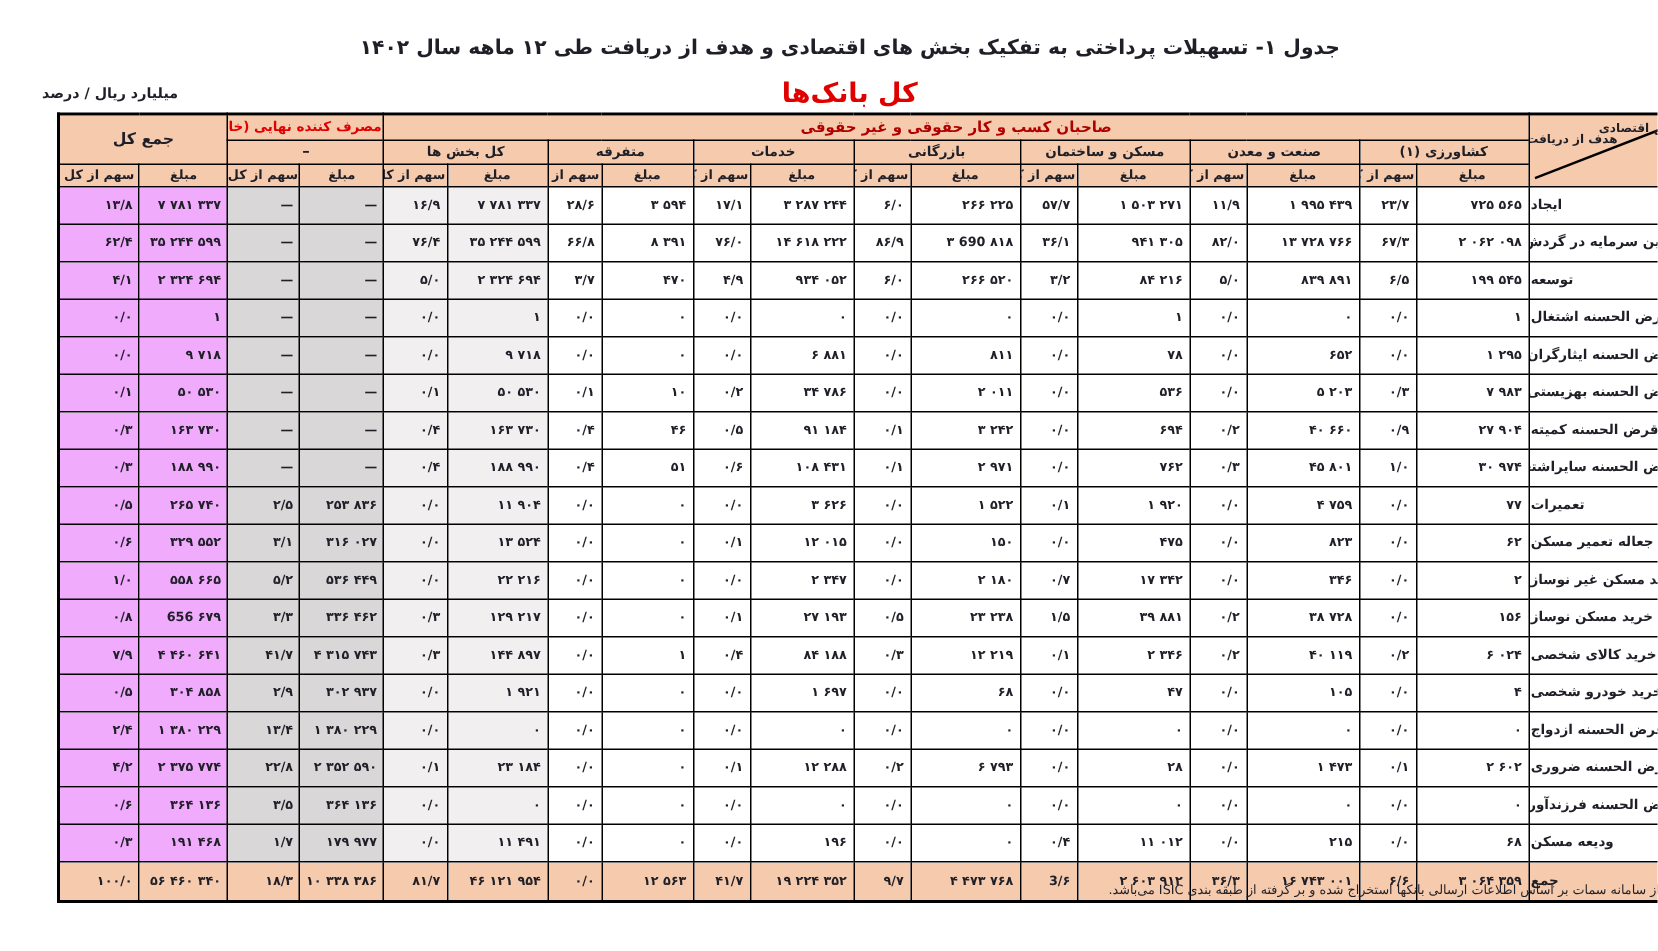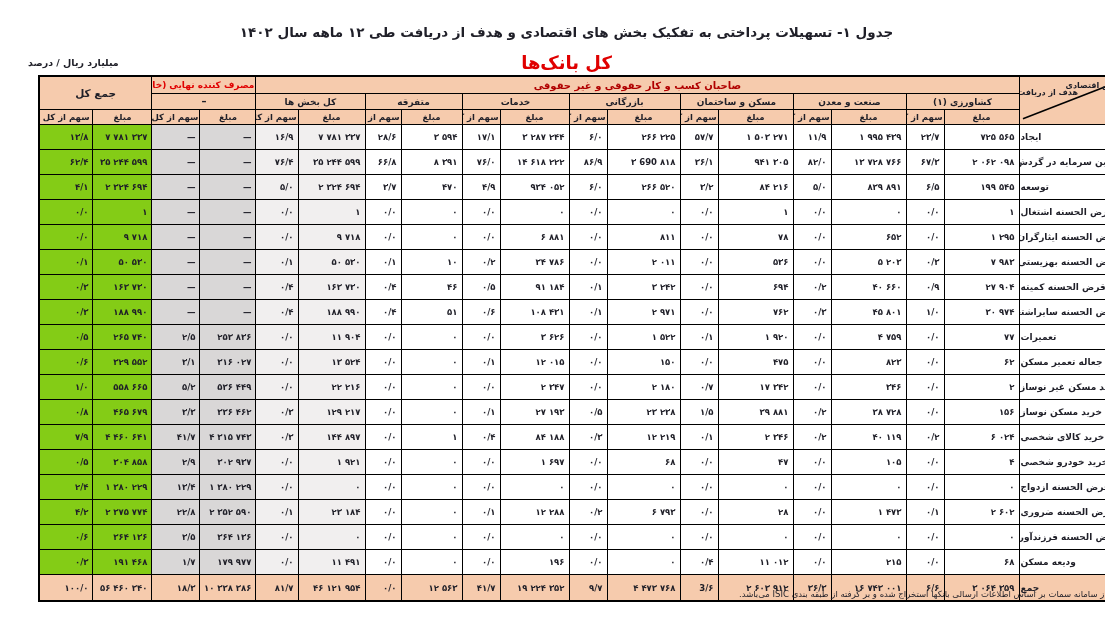--- a/index.html
+++ b/index.html
@@ -24,21 +24,21 @@
   .corner svg{position:absolute;inset:0;width:100%;height:100%;}
   .corner .c-rows{position:absolute;right:46px;top:11px;font-size:8px;font-weight:bold;}
   .corner .c-cols{position:absolute;right:2px;top:4px;font-size:8px;font-weight:bold;}
   tbody th.rlabel{font-size:9px;font-weight:bold;text-align:left;padding:0 4px 0 1px;
     background:#fff;height:24px;}
   tbody td.num{font-size:8.5px;font-weight:bold;text-align:right;padding:0 4px 0 1px;
     direction:ltr;height:24px;}
   td.c-sec{background:#fff;}
   td.c-all{background:#f1efef;}
   td.c-hh{background:#d9d7d7;}
-  td.c-tot{background:#84cc16;}
+  td.c-tot{background:#f0abfc;}
   tr.total th.rlabel,tr.total td.num{background:#f6cbad;height:25px;border-top:1.5px solid #000;}
   .footnotes{position:absolute;right:10px;top:588px;width:1090px;direction:rtl;text-align:right;
     font-size:8.5px;line-height:1.55;}
   .footnotes .fn2{padding-right:78px;}
   .footnotes .marker{font-weight:bold;font-size:9px;padding-left:6px;}
 </style>
 </head>
 <body>
 
 <div class="page">
@@ -355,21 +355,21 @@
           <td class="num c-sec">۲۳ ۲۳۸</td>
           <td class="num c-sec">۰/۵</td>
           <td class="num c-sec">۲۷ ۱۹۳</td>
           <td class="num c-sec">۰/۱</td>
           <td class="num c-sec">۰</td>
           <td class="num c-sec">۰/۰</td>
           <td class="num c-all">۱۲۹ ۲۱۷</td>
           <td class="num c-all">۰/۳</td>
           <td class="num c-hh">۳۳۶ ۴۶۲</td>
           <td class="num c-hh">۳/۳</td>
-          <td class="num c-tot">۴۶۵ ۶۷۹</td>
+          <td class="num c-tot">656 ۶۷۹</td>
           <td class="num c-tot">۰/۸</td>
         </tr>
         <tr>
           <th class="rlabel">خرید کالای شخصی</th>
           <td class="num c-sec">۶ ۰۲۴</td>
           <td class="num c-sec">۰/۲</td>
           <td class="num c-sec">۴۰ ۱۱۹</td>
           <td class="num c-sec">۰/۲</td>
           <td class="num c-sec">۲ ۳۴۶</td>
           <td class="num c-sec">۰/۱</td>

